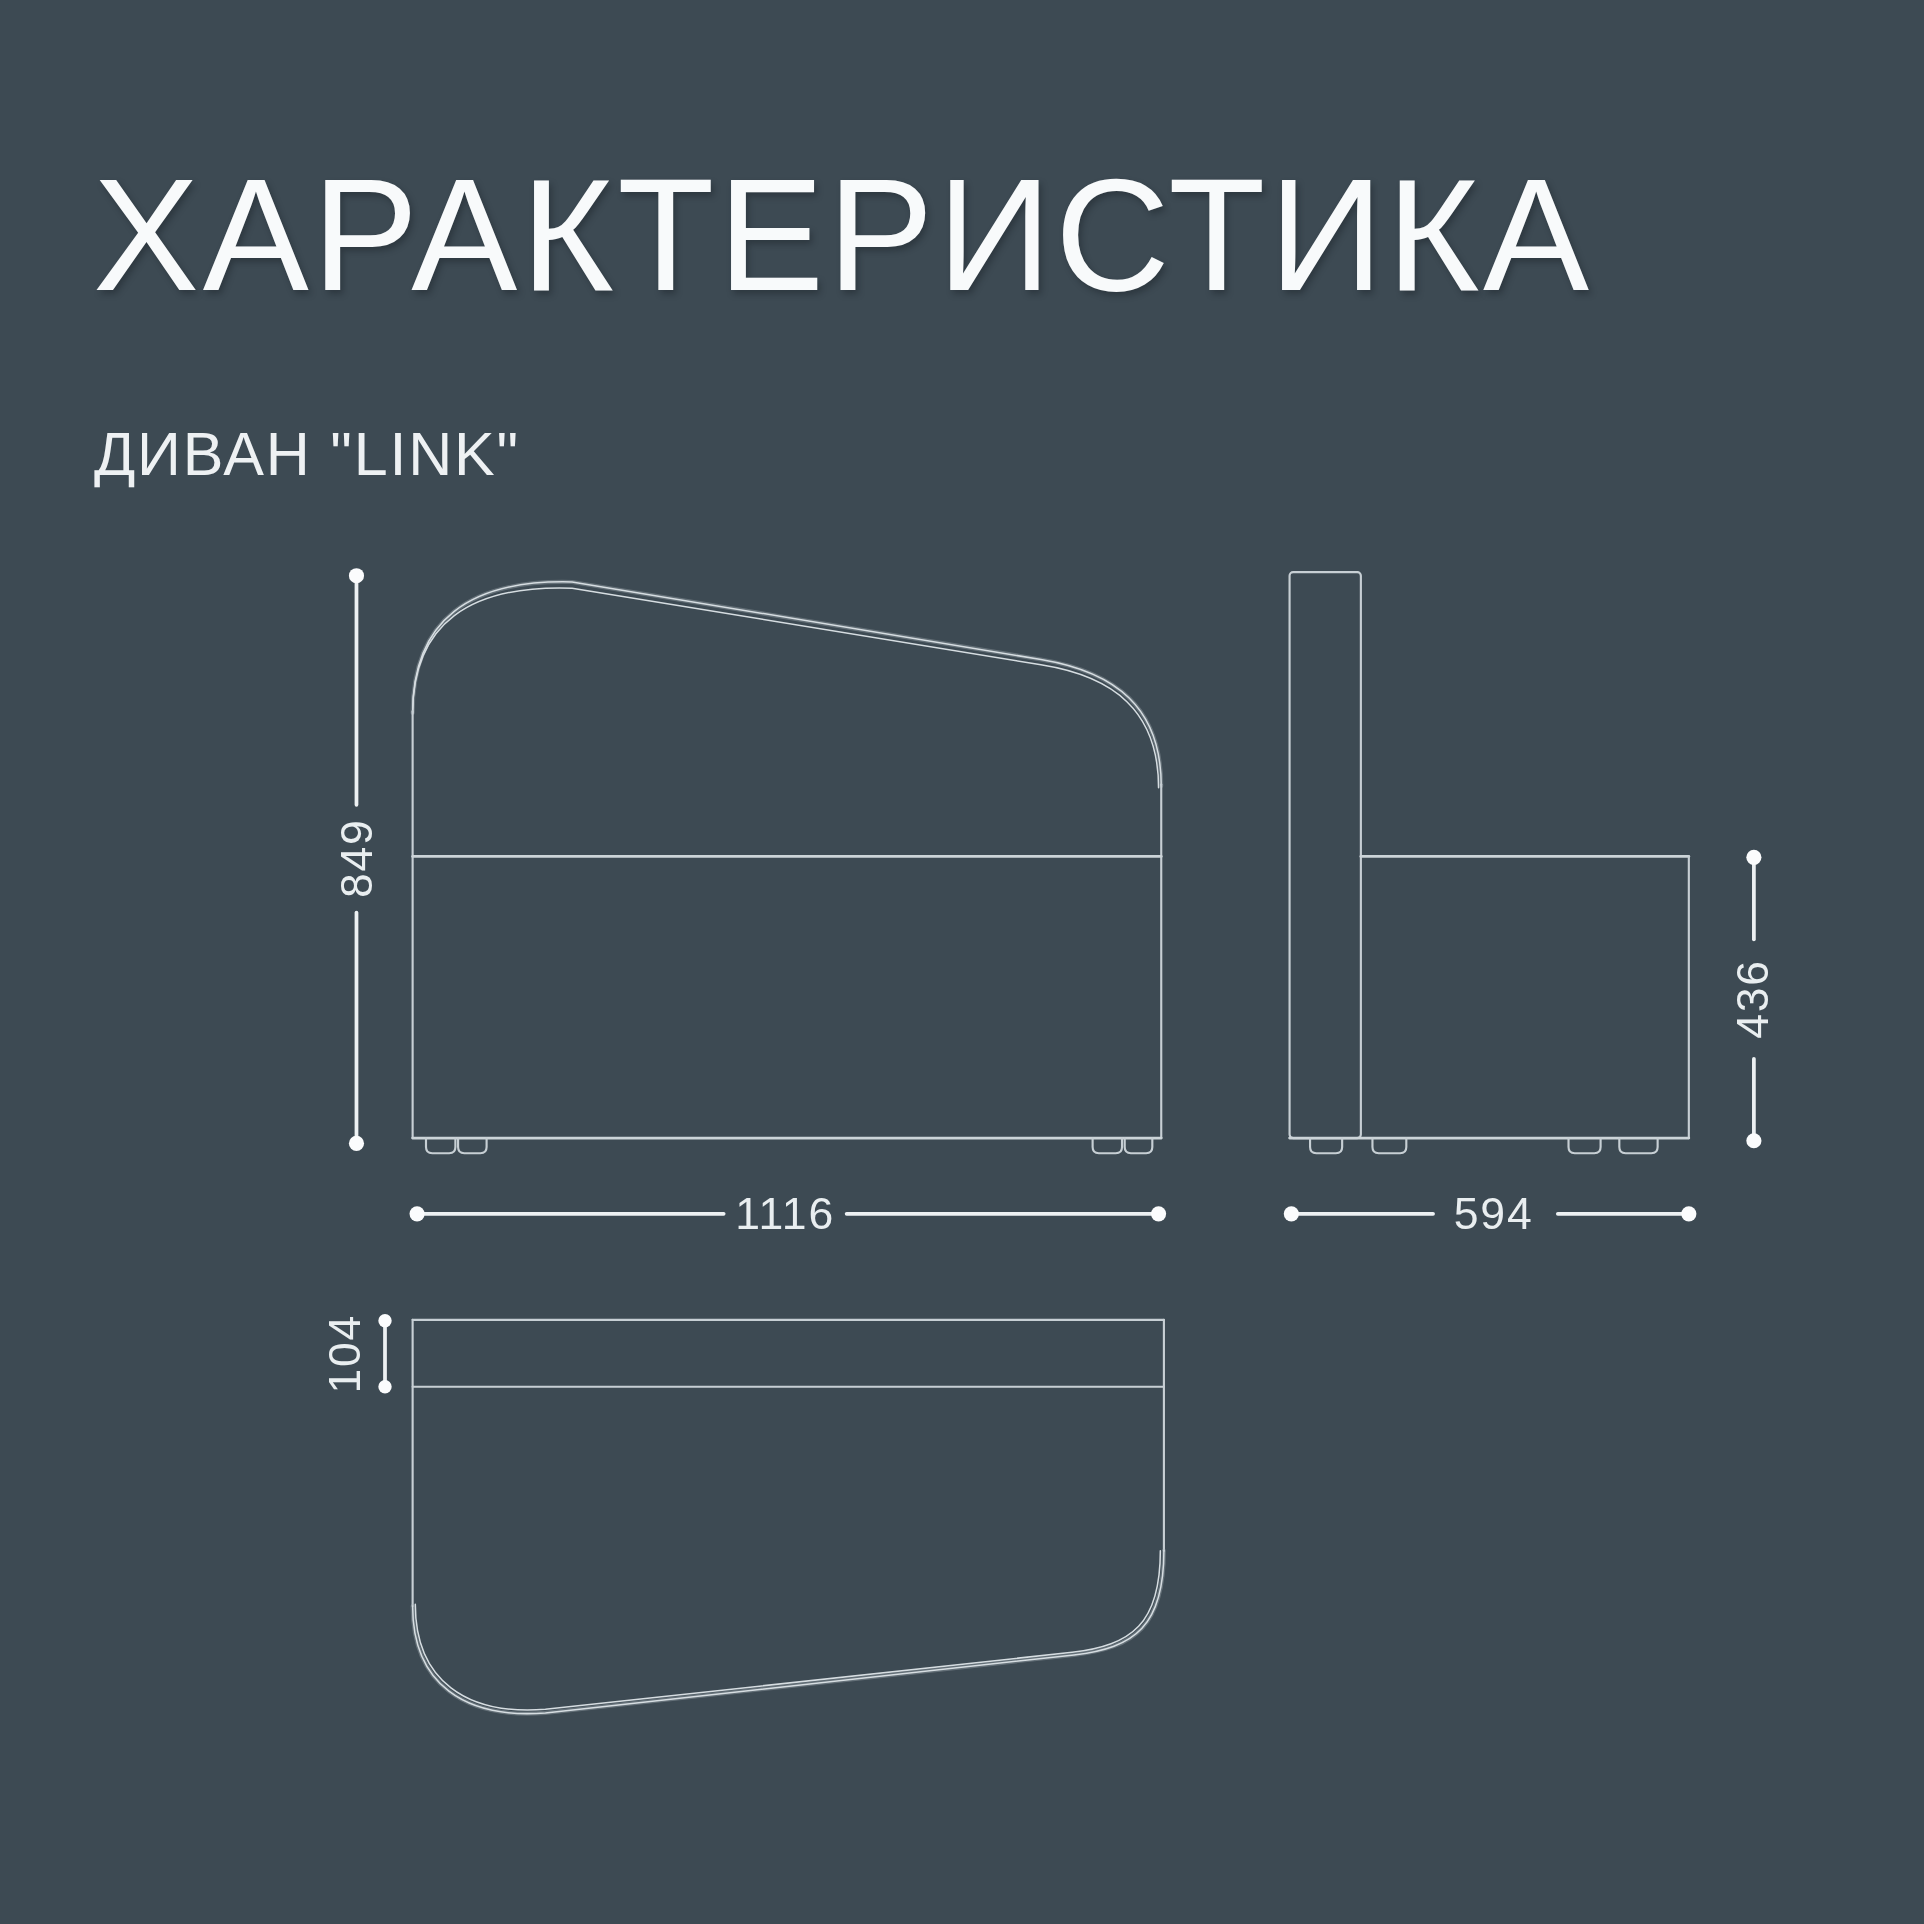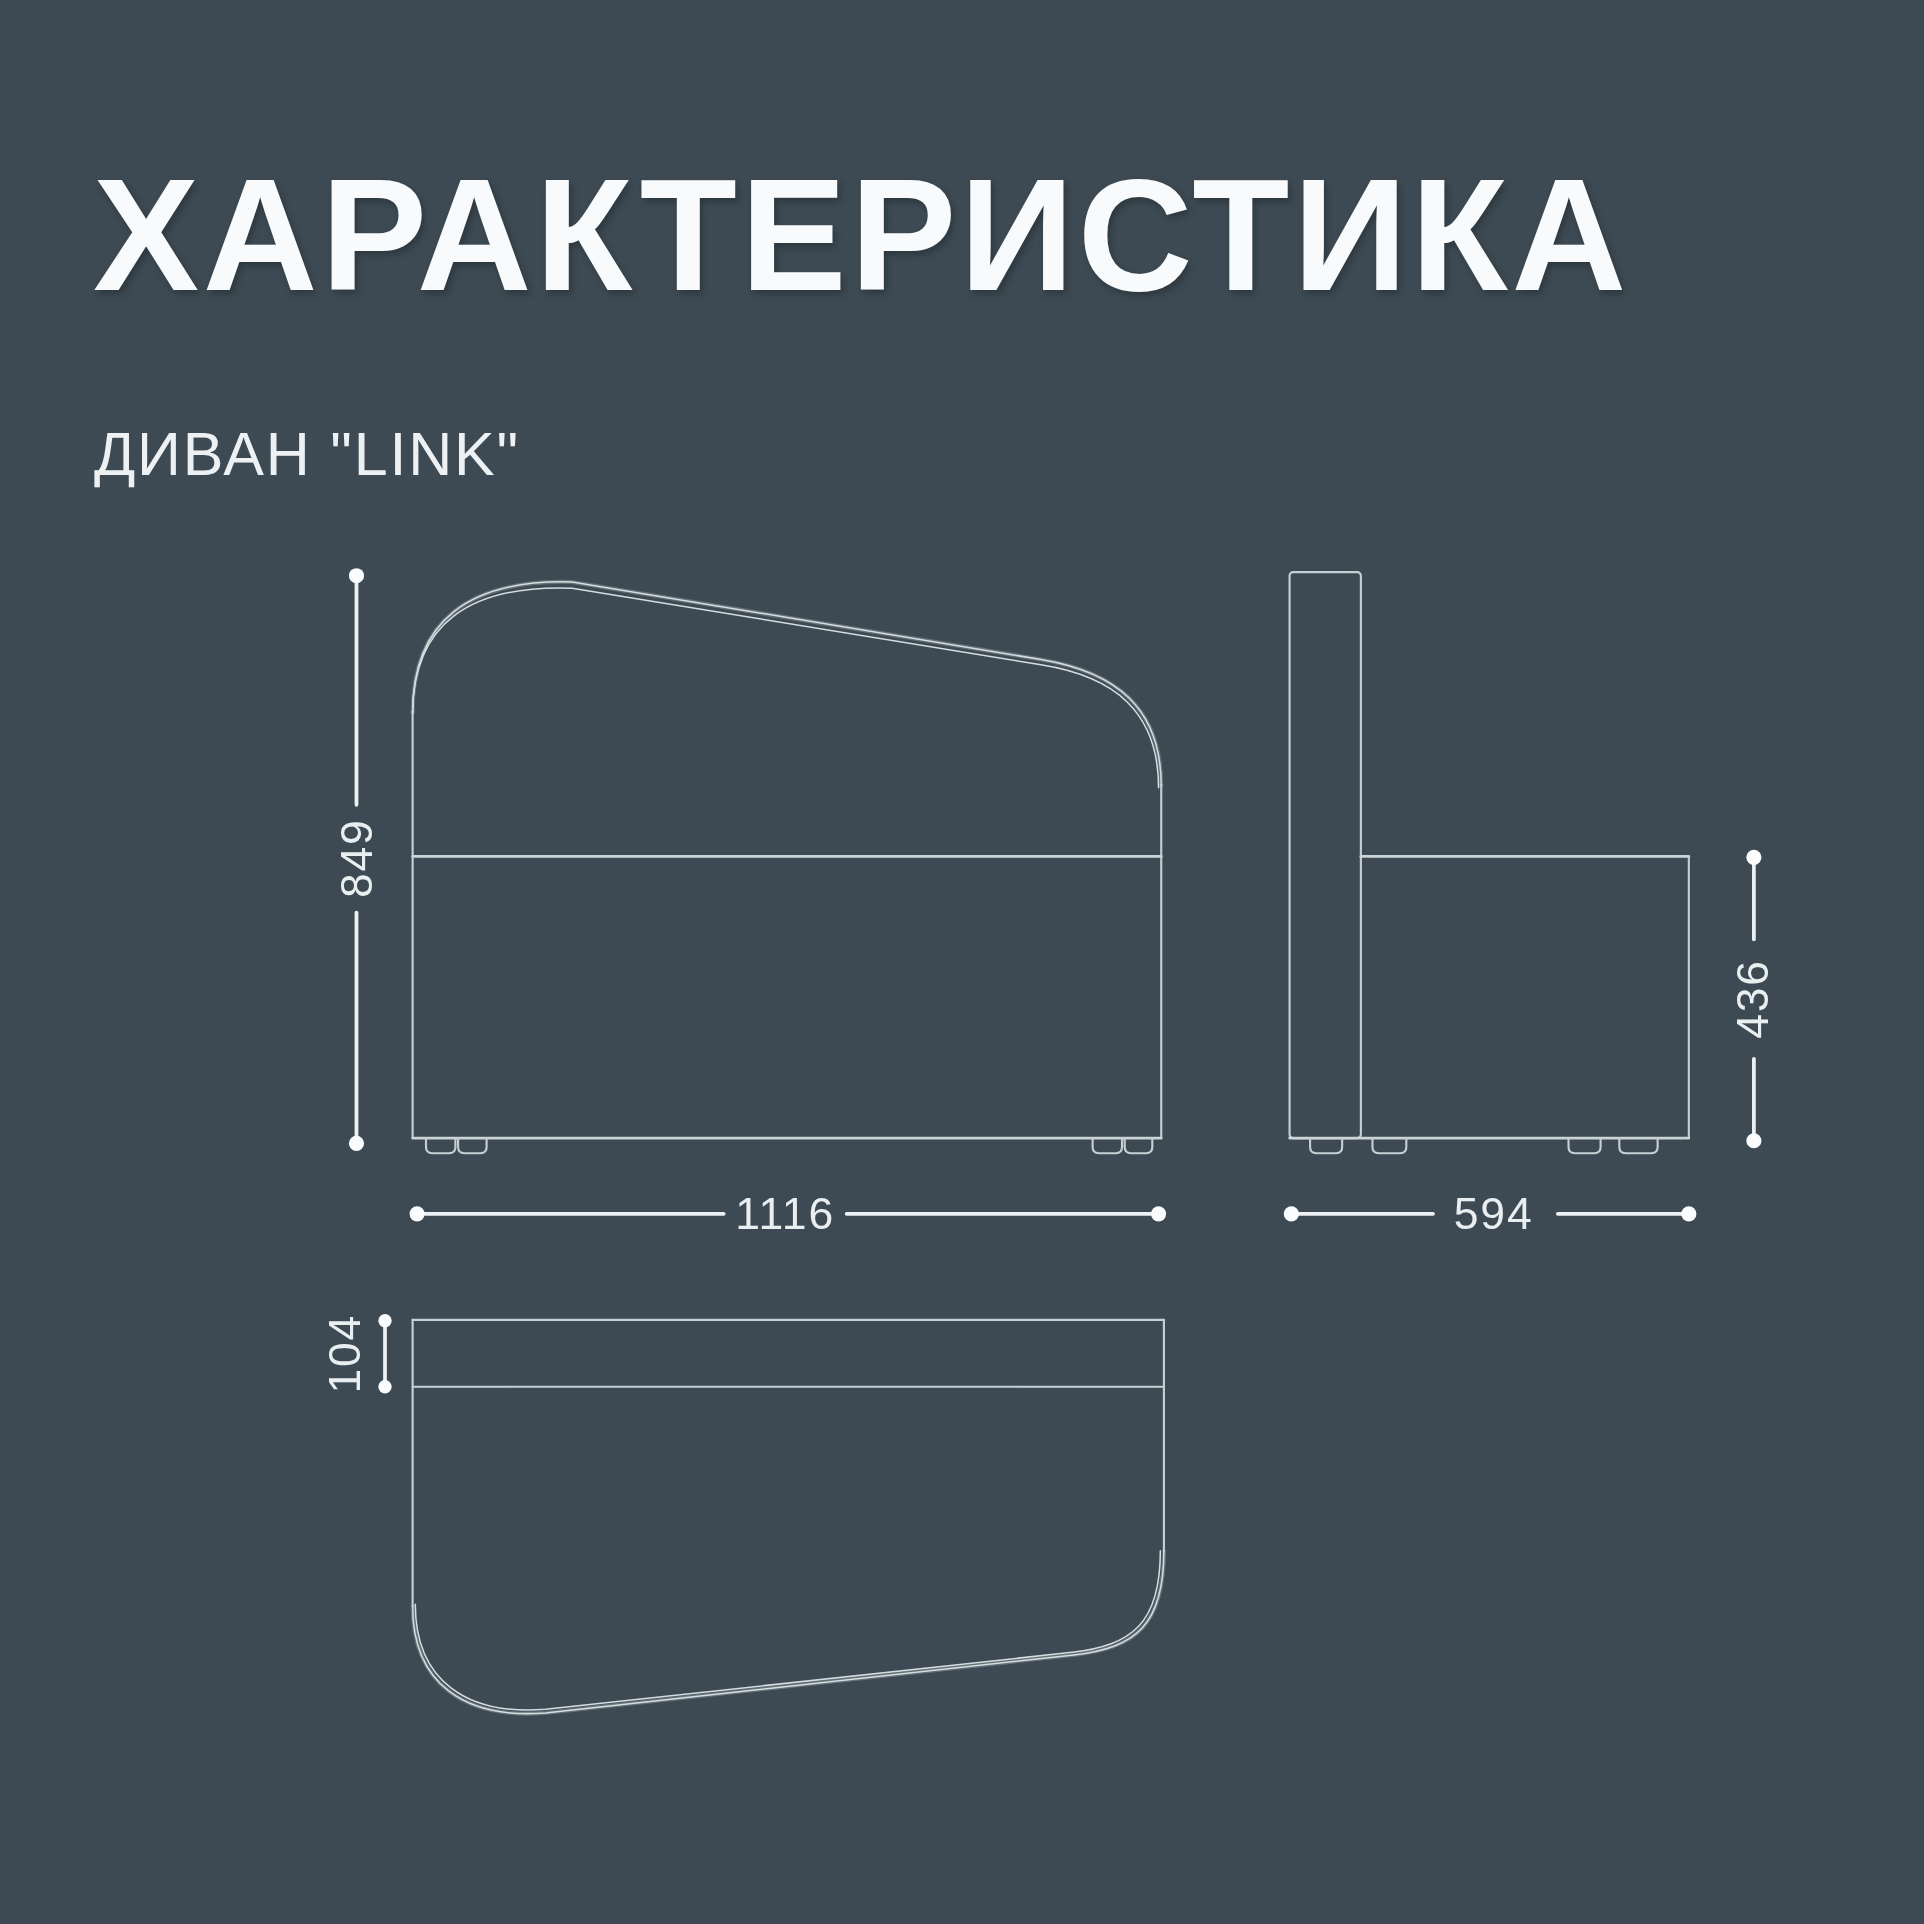--- a/index.html
+++ b/index.html
@@ -7,21 +7,21 @@
     position:relative;
     width:1925px;height:1925px;
     background:#3d4a53;
     overflow:hidden;
     font-family:"Liberation Sans", sans-serif;
   }
   .page-title{
     position:absolute;
     left:93px;top:156px;
     font-size:159px;
-    font-weight:700;
+    font-weight:400;
     line-height:1;
     letter-spacing:3.6px;
     color:#f8fafb;
     text-shadow:2.7px 3.6px 6.2px rgba(18,24,29,0.35);
     white-space:nowrap;
     text-align:right;
   }
   .product-label{
     position:absolute;
     left:94px;top:424px;

